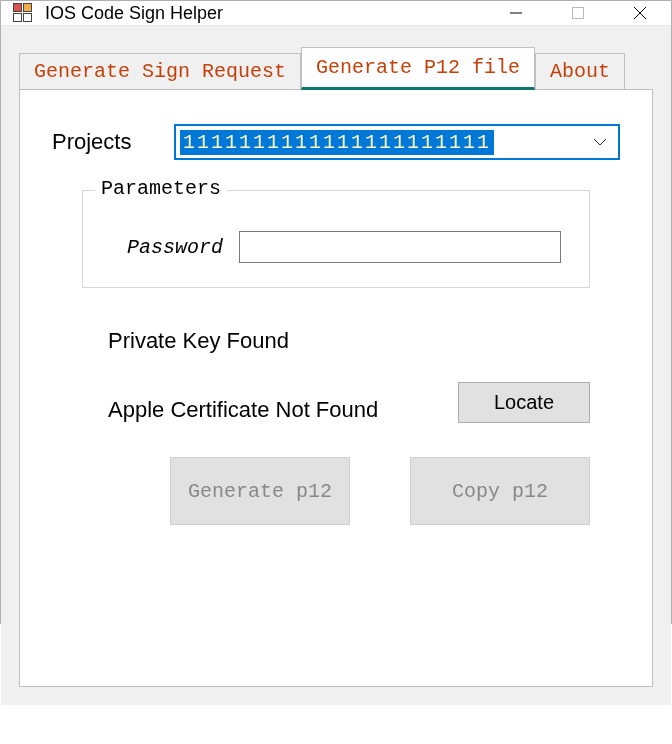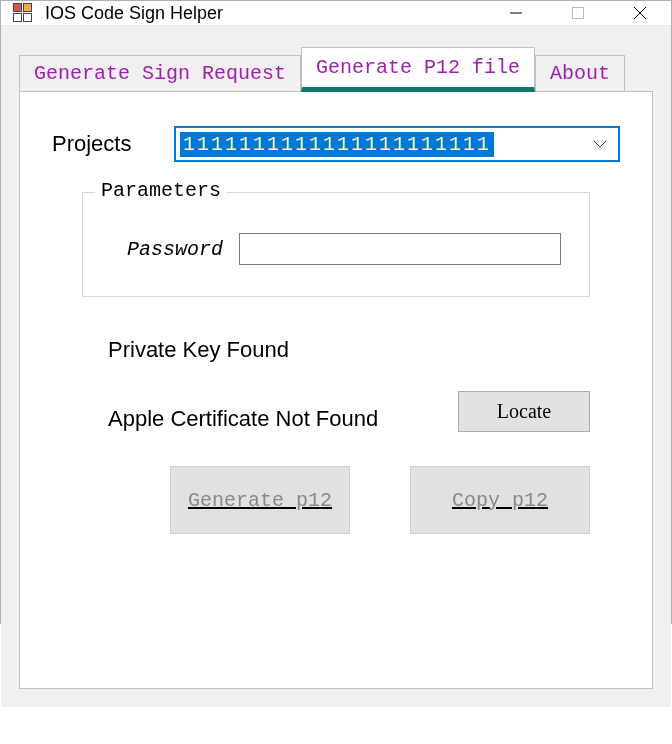--- a/index.html
+++ b/index.html
@@ -75,27 +75,27 @@
     position: relative;
     z-index: 2;
   }
   .tab {
     font-family: "SimSun","NSimSun","Courier New",monospace;
     font-size: 20px;
     padding: 6px 14px 6px 14px;
     border: 1px solid #c0c0c0;
     border-bottom: none;
     background: #f0f0f0;
-    color: #a21caf;
+    color: #c2410c;
     margin-right: 0;
     position: relative;
   }
   .tab.active {
     background: #ffffff;
-    border-bottom: 5px solid #0f766e;
+    border-bottom: 3px solid #0f766e;
     padding-top: 8px;
     padding-bottom: 8px;
     top: 1px;
     z-index: 3;
   }
   .tabpage {
     border: 1px solid #c0c0c0;
     background: #ffffff;
     padding: 34px 32px 34px 32px;
     min-height: 598px;
@@ -135,21 +135,21 @@
     letter-spacing: 2px;
     white-space: pre;
   }
   .combo .chev {
     width: 16px; height: 16px;
   }
 
   
   .fieldset {
     border: 1px solid #d6d6d6;
-    padding: 40px 28px 31px 44px;
+    padding: 40px 28px 24px 44px;
     margin: 0 30px 40px 30px;
     position: relative;
   }
   .fieldset-legend {
     position: absolute;
     top: -14px; left: 12px;
     background: #fff;
     padding: 0 6px;
     font-family: "SimSun","NSimSun","Courier New",monospace;
     font-size: 20px;
@@ -180,37 +180,36 @@
   }
   .status-line {
     font-size: 22px;
     color: #000;
     margin-bottom: 28px;
     display: flex;
     align-items: flex-end;
   }
   .status-line .text { flex: 1 1 auto; }
   .btn {
-    font-family: Liberation Serif, serif;
+    font-family: Liberation Sans, sans-serif;
     font-size: 20px;
     background: #e1e1e1;
     border: 1px solid #adadad;
     padding: 8px 24px;
     color: #000;
     text-align: center;
     min-width: 132px;
   }
 
   
   .bottom-buttons {
     display: flex;
     justify-content: flex-end;
     gap: 60px;
     margin: 34px 30px 0 0;
-    text-decoration: underline;
   }
   .btn-wide {
     font-family: "SimSun","NSimSun","Courier New",monospace;
     font-size: 20px;
     background: #e1e1e1;
     border: 1px solid #cfcfcf;
     color: #888;
     width: 180px;
     height: 68px;
     display: flex;

